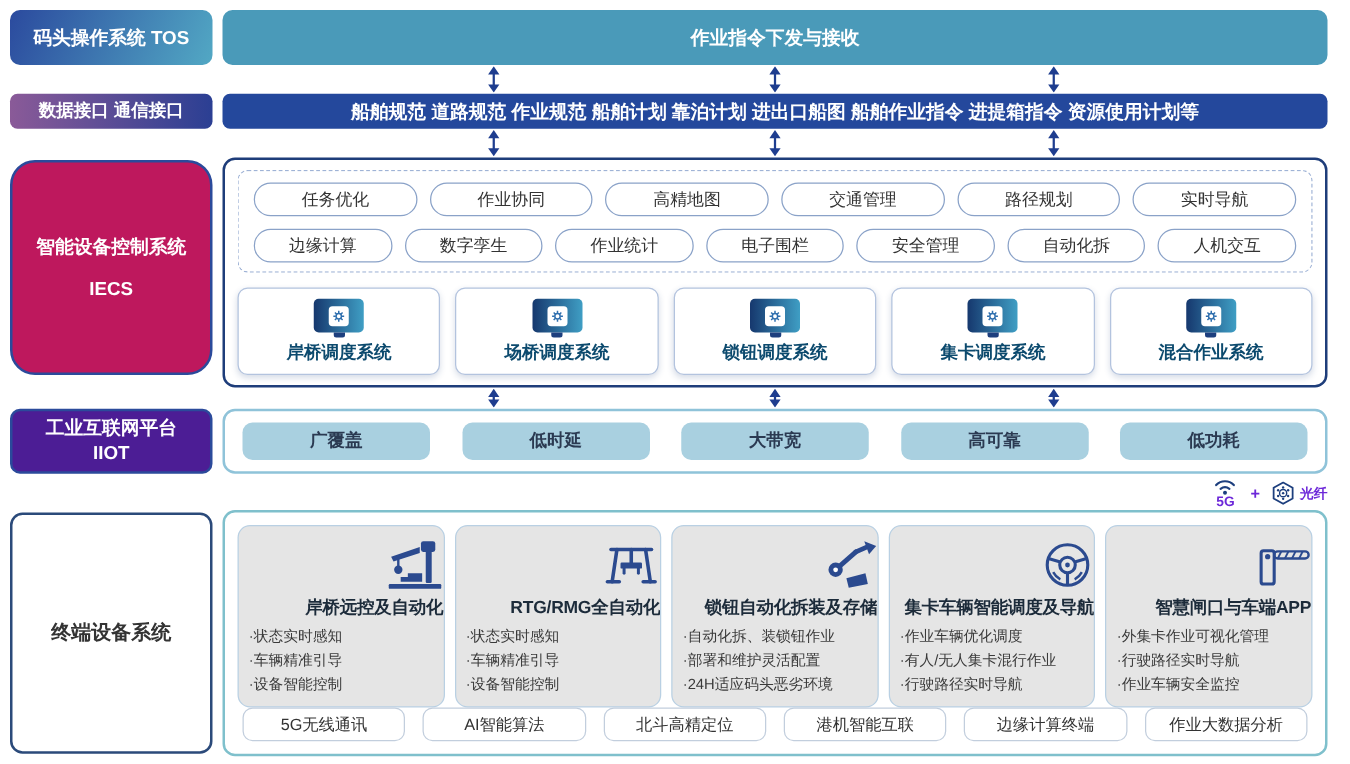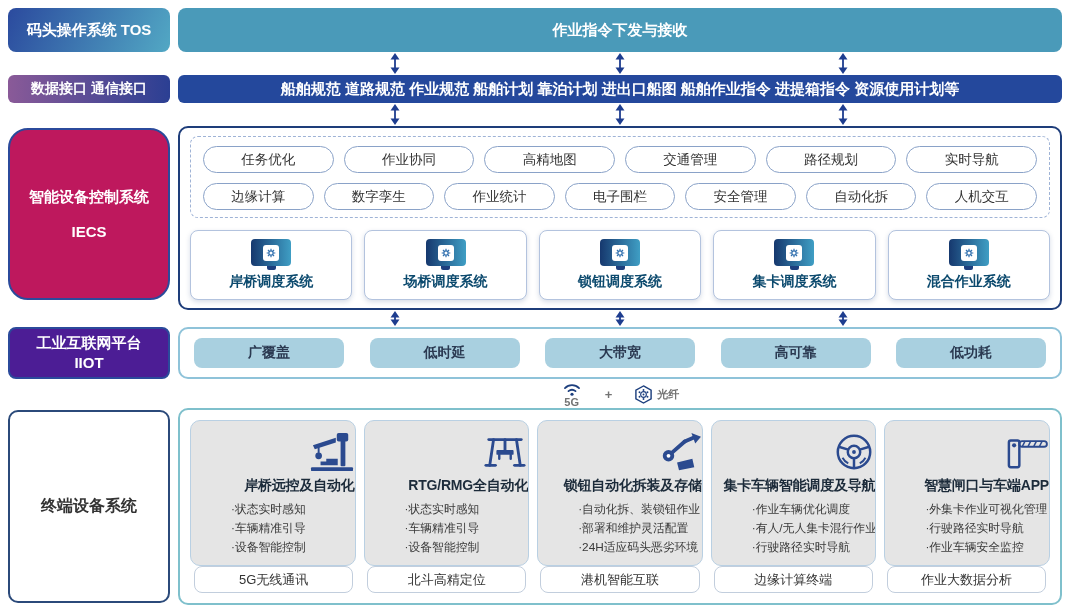--- a/index.html
+++ b/index.html
@@ -33,34 +33,34 @@
   .mscreen{width:40px;height:27px;border-radius:4px;background:linear-gradient(90deg,#16386e,#3f9ec4);display:flex;align-items:center;justify-content:center;}
   .mchip{width:16px;height:16px;background:#fff;border-radius:3px;display:flex;align-items:center;justify-content:center;}
   .mstand{width:9px;height:4px;background:#1d3f7e;border-radius:0 0 2px 2px;}
   .syslabel{font-size:14px;color:#0c4a6e;font-weight:bold;}
 
   
   .iiot-box{position:absolute;left:178px;top:327px;width:884px;height:52px;background:#fff;border:2px solid #8fc3d9;border-radius:10px;box-sizing:border-box;display:flex;align-items:center;justify-content:space-between;padding:0 14px;}
   .iiot-pill{width:150px;height:30px;background:#a9d0e0;border-radius:8px;display:flex;align-items:center;justify-content:center;font-size:14px;font-weight:bold;color:#2b3a52;}
 
   
-  .linkrow{position:absolute;left:178px;top:381px;width:884px;height:26px;display:flex;align-items:center;justify-content:center;gap:22px;color:#737373;}
+  .linkrow{position:absolute;left:178px;top:381px;width:884px;height:26px;display:flex;align-items:center;justify-content:flex-end;gap:9px;color:#6d28d9;}
   .wifi5g{display:flex;flex-direction:column;align-items:center;line-height:1;}
   .wifi5g .cap{font-size:11px;font-weight:bold;margin-top:1px;}
   .plus{font-size:13px;font-weight:bold;}
   .fiberwrap{display:flex;align-items:center;gap:4px;}
   .fiber-cap{font-size:11px;font-weight:bold;}
 
   
   .term-box{position:absolute;left:178px;top:408px;width:884px;height:197px;background:#fff;border:2px solid #7fc0cc;border-radius:10px;box-sizing:border-box;}
   .cards{position:absolute;left:10px;right:10px;top:10px;height:146px;display:flex;gap:8px;}
   .tcard{flex:1;background:#e5e5e5;border:1.5px solid #b9d0e3;border-radius:10px;box-sizing:border-box;display:flex;flex-direction:column;align-items:flex-end;padding-top:6px;overflow:hidden;}
   .ticon{height:50px;display:flex;align-items:center;justify-content:center;}
   .ttitle{font-size:14px;font-weight:bold;color:#1c2b3a;white-space:nowrap;letter-spacing:-0.2px;}
-  .tbullets{align-self:flex-start;padding-left:8px;margin-top:5px;font-size:11.8px;color:#3a3a3a;line-height:1.62;white-space:nowrap;margin-left:32px;}
+  .tbullets{align-self:flex-start;padding-left:8px;margin-top:5px;font-size:11.8px;color:#3a3a3a;line-height:1.62;white-space:nowrap;}
   .pillrow{position:absolute;left:14px;right:14px;bottom:10px;height:27px;display:flex;justify-content:center;gap:14px;}
   .bpill{flex:1;display:flex;align-items:center;justify-content:center;background:#fff;border:1.2px solid #c2cedd;border-radius:8px;font-size:13px;color:#333;white-space:nowrap;}
 </style>
 </head>
 <body>
 
 <div class="canvas">
 
   <div class="lbl lbl-tos">码头操作系统 TOS</div>
   <div class="bar bar-teal">作业指令下发与接收</div>
@@ -380,20 +380,21 @@
         <div class="tbullets">
           <div>·外集卡作业可视化管理</div>
           <div>·行驶路径实时导航</div>
           <div>·作业车辆安全监控</div>
         </div>
       </div>
 
     </div>
     <div class="pillrow">
       <span class="bpill">5G无线通讯</span>
+      <span class="bpill">AI智能算法</span>
       <span class="bpill">北斗高精定位</span>
       <span class="bpill">港机智能互联</span>
       <span class="bpill">边缘计算终端</span>
       <span class="bpill">作业大数据分析</span>
     </div>
   </div>
 
 </div>
 
 </body></html>

